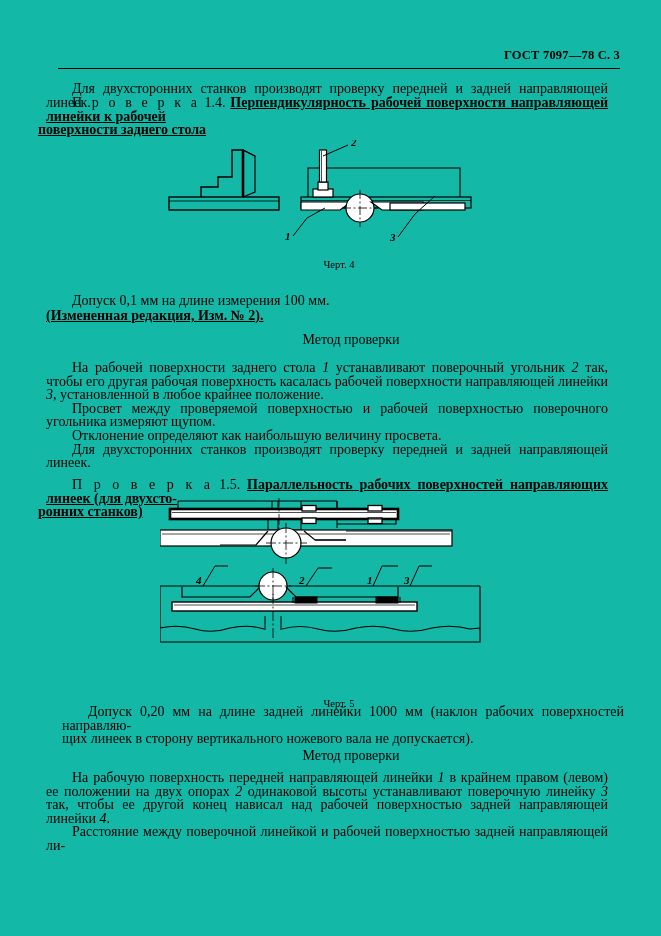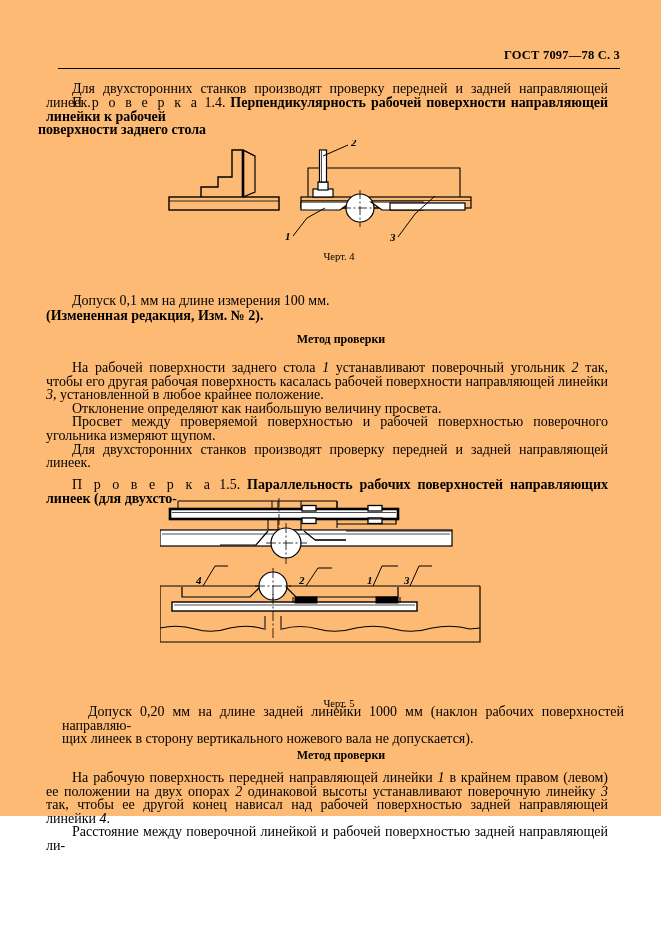--- a/index.html
+++ b/index.html
@@ -12,22 +12,22 @@
     height: 936px;
     position: relative;
     font-family: "Liberation Serif", "DejaVu Serif", serif;
     color: #000000;
     overflow: hidden;
   }
   .page {
     position: absolute;
     left: 0; top: 0;
     width: 661px;
-    height: 816px;
-    background: #fdba74;
+    height: 936px;
+    background: #14b8a6;
   }
   
   .header {
     position: absolute;
     left: 58px;
     top: 48px;
     width: 562px;
     text-align: right;
     font-weight: bold;
     font-size: 12.5px;
@@ -49,32 +49,32 @@
     font-size: 14px;
     line-height: 13.6px;
     text-align: justify;
   }
   .tblock p {
     margin: 0;
   }
   .ind {
     text-indent: 26px;
   }
-  .b { font-weight: bold; }
+  .b { font-weight: bold; text-decoration: underline; }
   .i { font-style: italic; }
   .sp {
     letter-spacing: 2.4px;
   }
   .heading-center {
     position: absolute;
-    left: 60px;
+    left: 70px;
     width: 562px;
     text-align: center;
-    font-weight: bold;
-    font-size: 12px;
+    font-weight: normal;
+    font-size: 14px;
   }
   .caption {
     position: absolute;
     left: 58px;
     width: 562px;
     text-align: center;
     font-size: 10.6px;
   }
   
   .fig {
@@ -153,43 +153,44 @@
 
         <line x1="233" y1="97" x2="250" y2="74"></line>
         <line x1="250" y1="74" x2="270" y2="56"></line>
       </g>
       <text class="fignum" x="186" y="6">2</text>
       <text class="fignum" x="120" y="100">1</text>
       <text class="fignum" x="225" y="101">3</text>
     </svg>
   </div>
 
-  <div class="caption" style="top:251px;">Черт. 4</div>
+  <div class="caption" style="top:259px;">Черт. 4</div>
 
   <div class="tblock" style="top:294px;">
     <p class="ind">Допуск 0,1 мм на длине измерения 100 мм.</p>
   </div>
   <div class="tblock" style="top:309px;">
     <p class="b">(Измененная редакция, Изм. № 2).</p>
   </div>
 
   <div class="heading-center" style="top:332px;">Метод проверки</div>
 
   <div class="tblock" style="top:361px;">
     <p class="ind"><span>На рабочей поверхности заднего стола </span><span class="i">1</span><span> устанавливают поверочный угольник </span><span class="i">2</span><span> так, чтобы его другая рабочая поверхность касалась рабочей поверхности направляющей линейки </span><span class="i">3</span><span>, установленной в любое крайнее положение.</span></p>
+    <p class="ind">Просвет между проверяемой поверхностью и рабочей поверхностью поверочного угольника измеряют щупом.</p>
     <p class="ind">Отклонение определяют как наибольшую величину просвета.</p>
-    <p class="ind">Просвет между проверяемой поверхностью и рабочей поверхностью поверочного угольника измеряют щупом.</p>
     <p class="ind">Для двухсторонних станков производят проверку передней и задней направляющей линеек.</p>
   </div>
 
   <div class="tblock" style="top:460px;">
     <p style="text-indent:26px;margin-top:18px;">
       <span class="sp">П р о в е р к а</span><span>&nbsp;</span><span>1.5.</span>
       <span class="b">Параллельность рабочих поверхностей направляющих линеек (для двухсто-</span>
     </p>
+    <p class="b" style="margin-left:-8px;">ронних станков)</p>
   </div>
 
   <div class="fig" style="left:160px; top:498px;">
     <svg width="350" height="152" viewBox="0 0 350 152">
       <g fill="none" stroke="#000" stroke-linejoin="miter">
 
         <path d="M18 12 L18 3 L177 3 L177 12" stroke-width="1.0"></path>
         <path d="M112 12 L112 3" stroke-width="1.0"></path>
         <path d="M118 3 L118 32" stroke-width="1.0"></path>
         <path d="M141 3 L141 12" stroke-width="1.0"></path>

